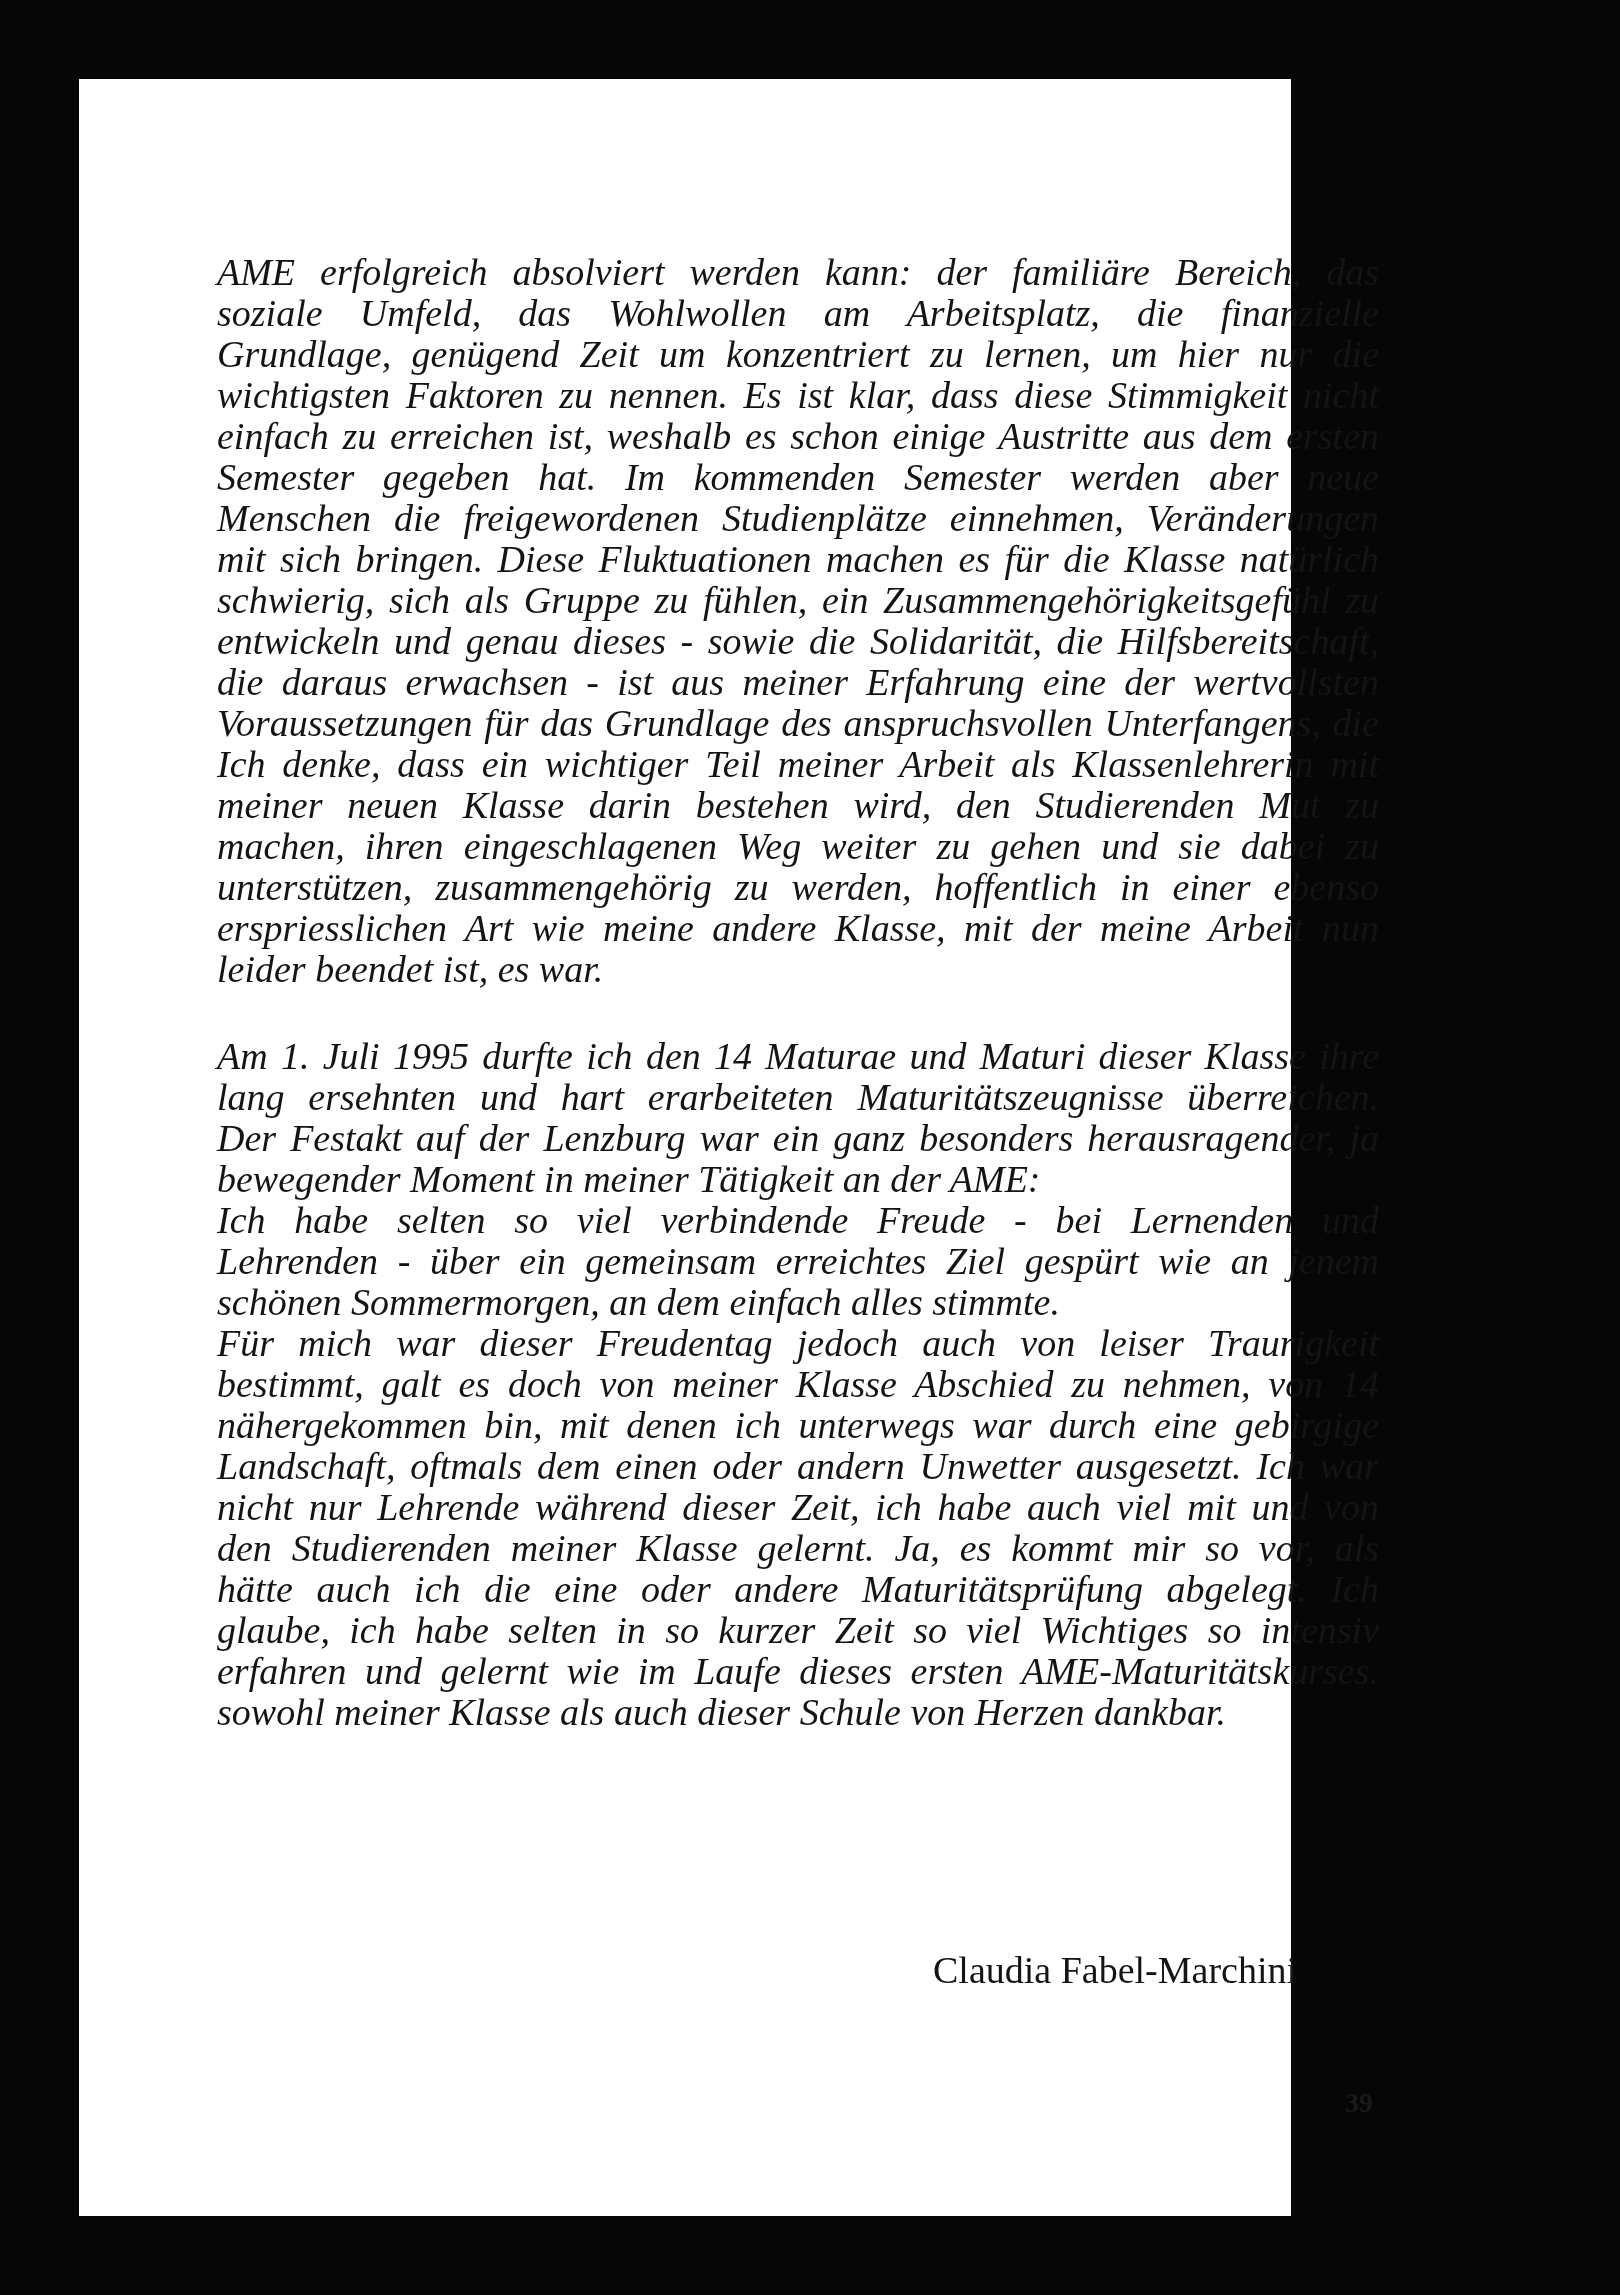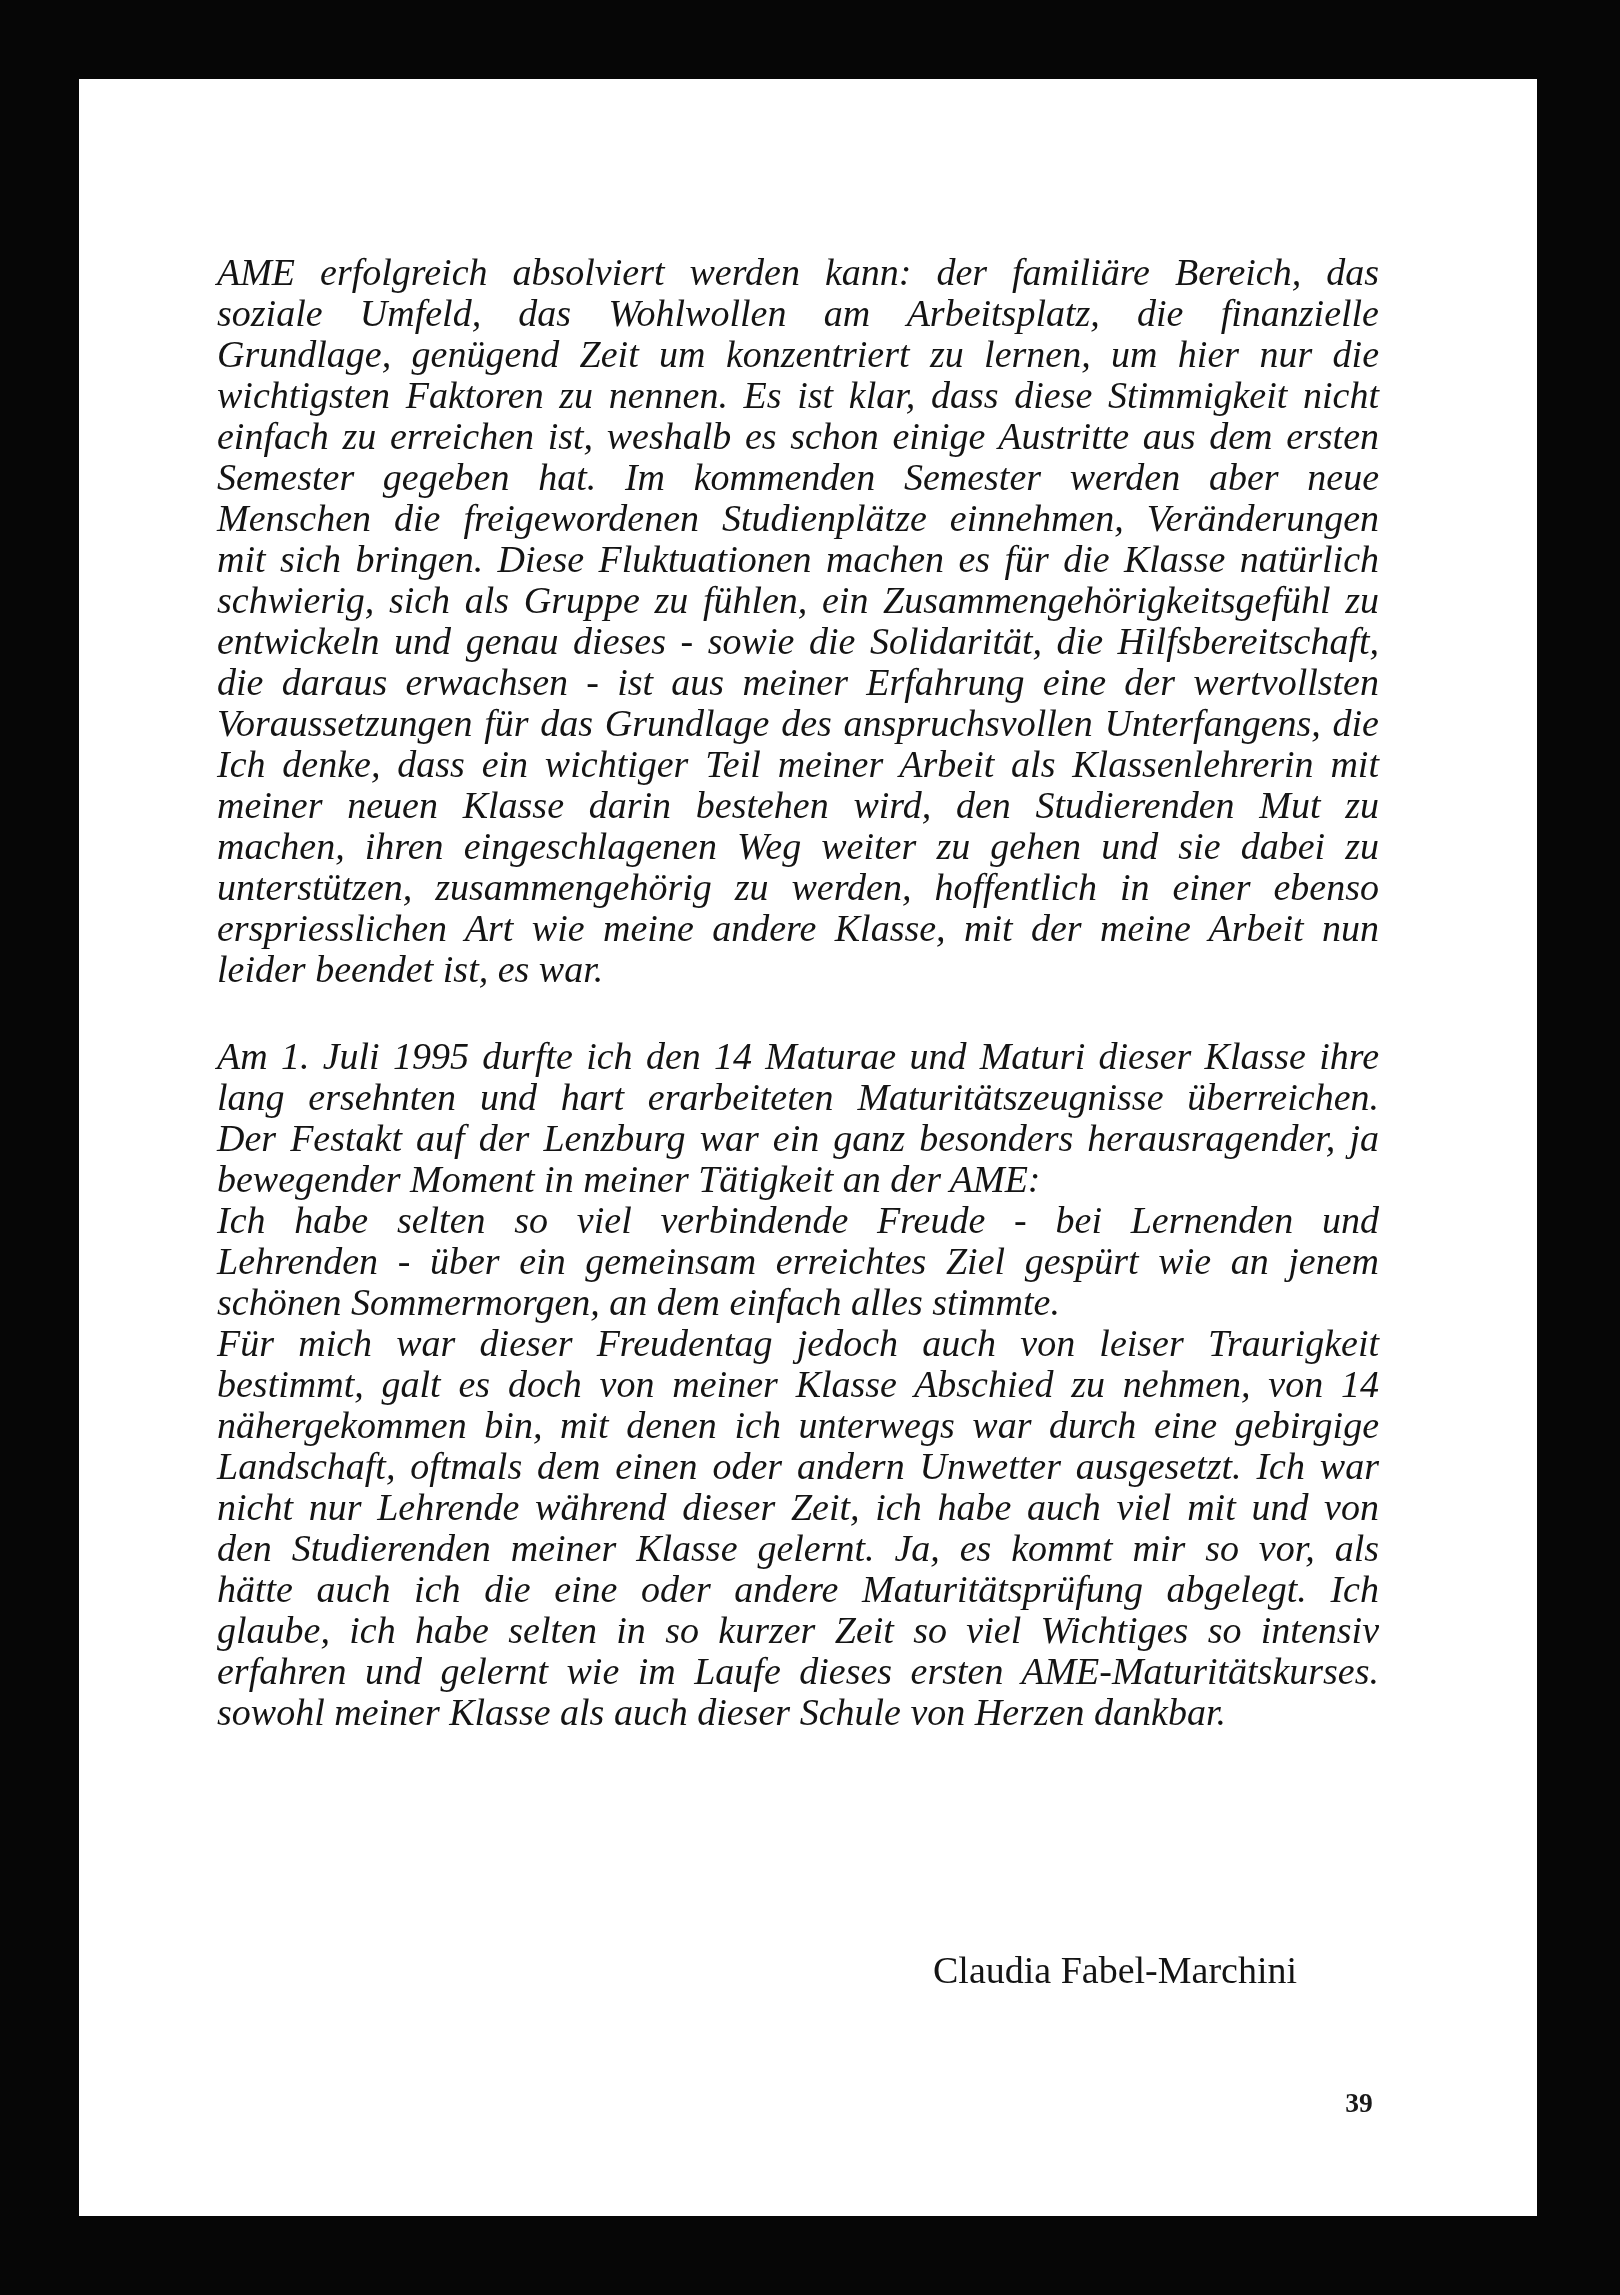--- a/index.html
+++ b/index.html
@@ -10,21 +10,21 @@
     width: 1621px;
     height: 2295px;
     background: #060606;
     position: relative;
     overflow: hidden;
   }
   .page {
     position: absolute;
     left: 79px;
     top: 79px;
-    width: 1458px;
+    width: 1212px;
     height: 2137px;
     background: #ffffff;
   }
   .text-block {
     position: absolute;
     left: 138px;   
     top: 173px;    
     width: 1162px;
     font-family: "Liberation Serif", "DejaVu Serif", serif;
     font-style: italic;

